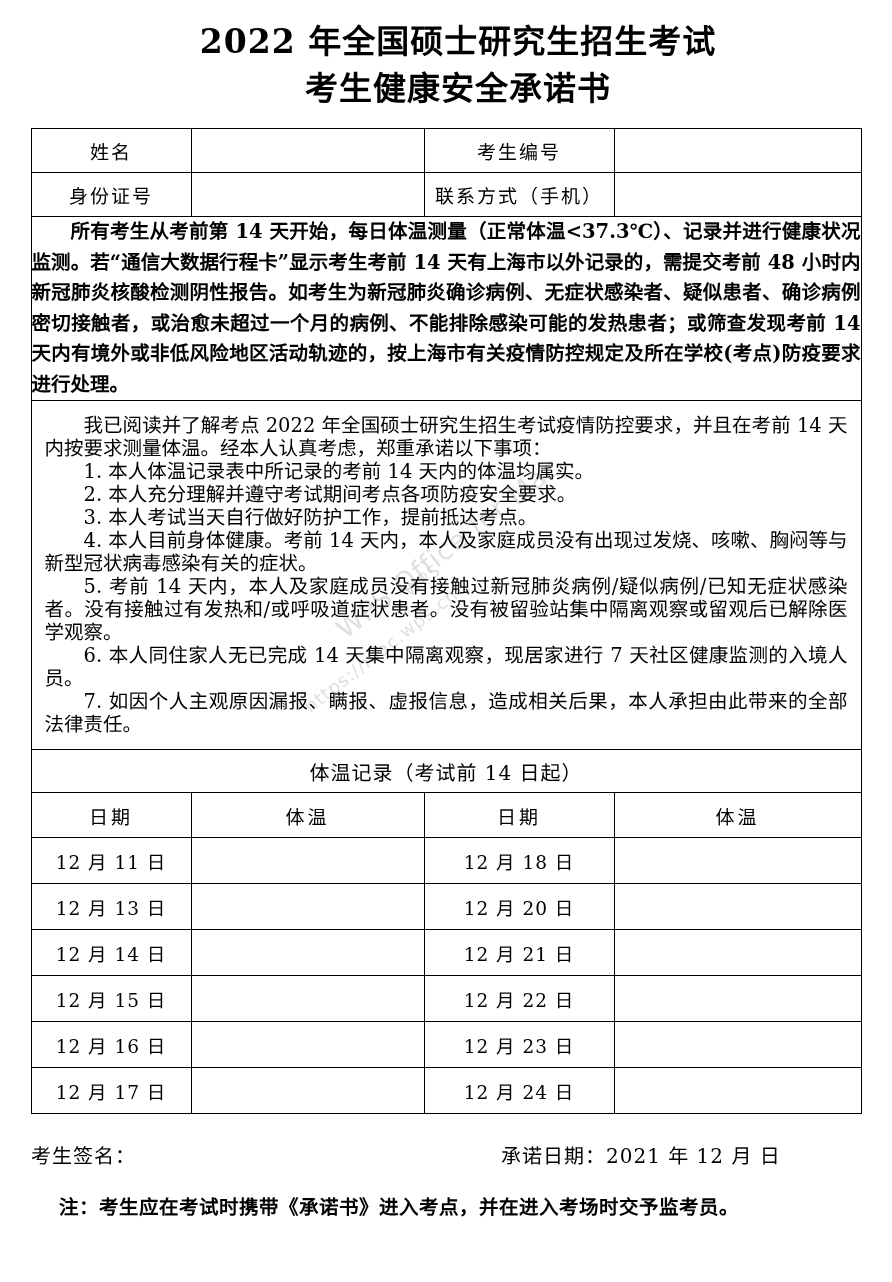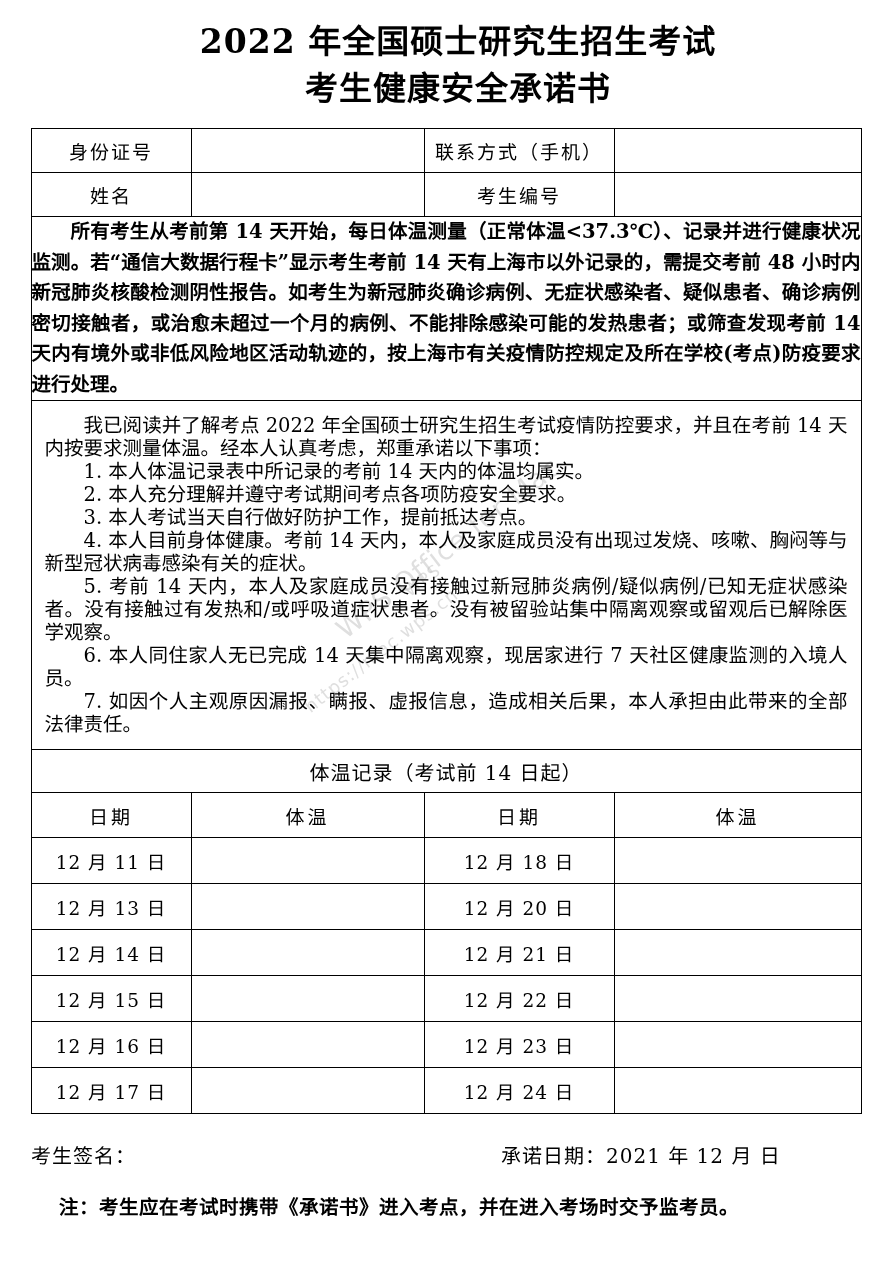--- a/index.html
+++ b/index.html
@@ -168,29 +168,29 @@
   <table class="doc-frame">
     <colgroup>
       <col style="width:160px">
       <col style="width:233px">
       <col style="width:190px">
       <col style="width:247px">
     </colgroup>
     <tbody>
 
       <tr>
+        <td class="hdr-cell">姓名</td>
+        <td class="hdr-cell blank-cell"></td>
+        <td class="hdr-cell">考生编号</td>
+        <td class="hdr-cell blank-cell"></td>
+      </tr>
+      <tr>
         <td class="hdr-cell">身份证号</td>
         <td class="hdr-cell blank-cell"></td>
         <td class="hdr-cell">联系方式（手机）</td>
-        <td class="hdr-cell blank-cell"></td>
-      </tr>
-      <tr>
-        <td class="hdr-cell">姓名</td>
-        <td class="hdr-cell blank-cell"></td>
-        <td class="hdr-cell">考生编号</td>
         <td class="hdr-cell blank-cell"></td>
       </tr>
 
       <tr>
         <td class="stmt-cell" colspan="4">
           <p class="stmt-bold">所有考生从考前第 14 天开始，每日体温测量（正常体温&lt;37.3℃）、记录并进行健康状况监测。若“通信大数据行程卡”显示考生考前 14 天有上海市以外记录的，需提交考前 48 小时内新冠肺炎核酸检测阴性报告。如考生为新冠肺炎确诊病例、无症状感染者、疑似患者、确诊病例密切接触者，或治愈未超过一个月的病例、不能排除感染可能的发热患者；或筛查发现考前 14 天内有境外或非低风险地区活动轨迹的，按上海市有关疫情防控规定及所在学校(考点)防疫要求进行处理。</p>
         </td>
       </tr>
 
       <tr>

